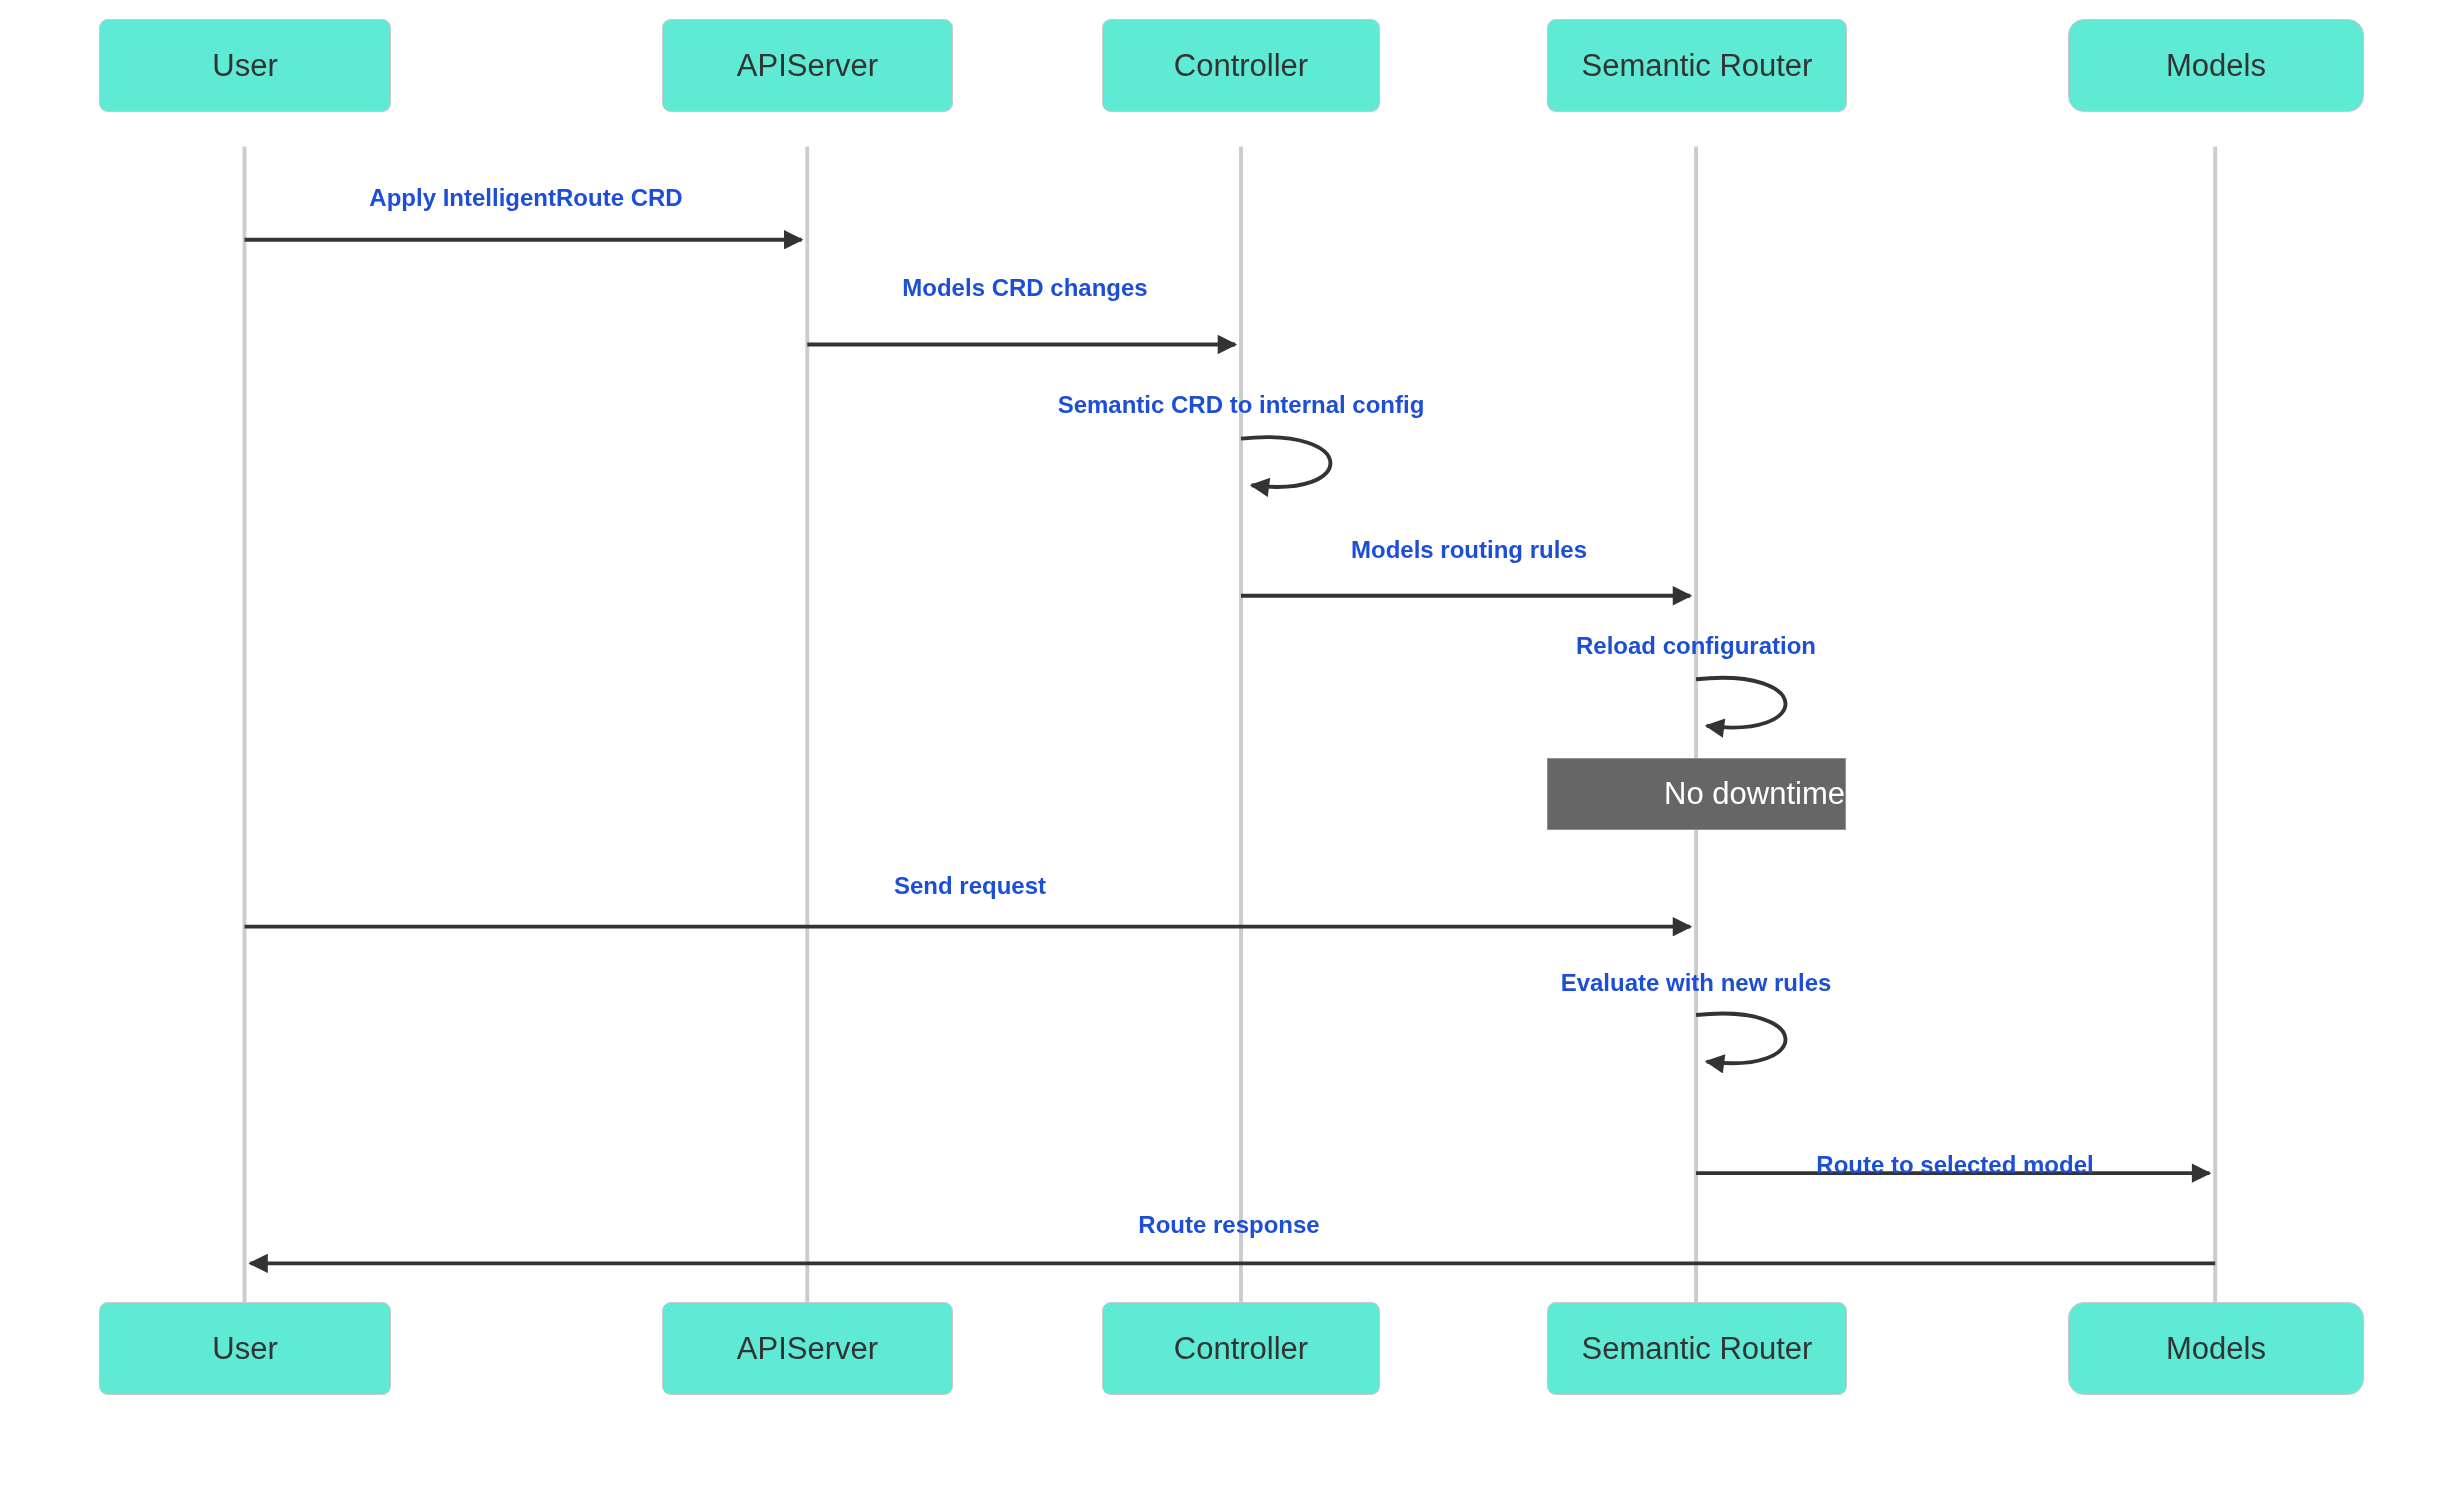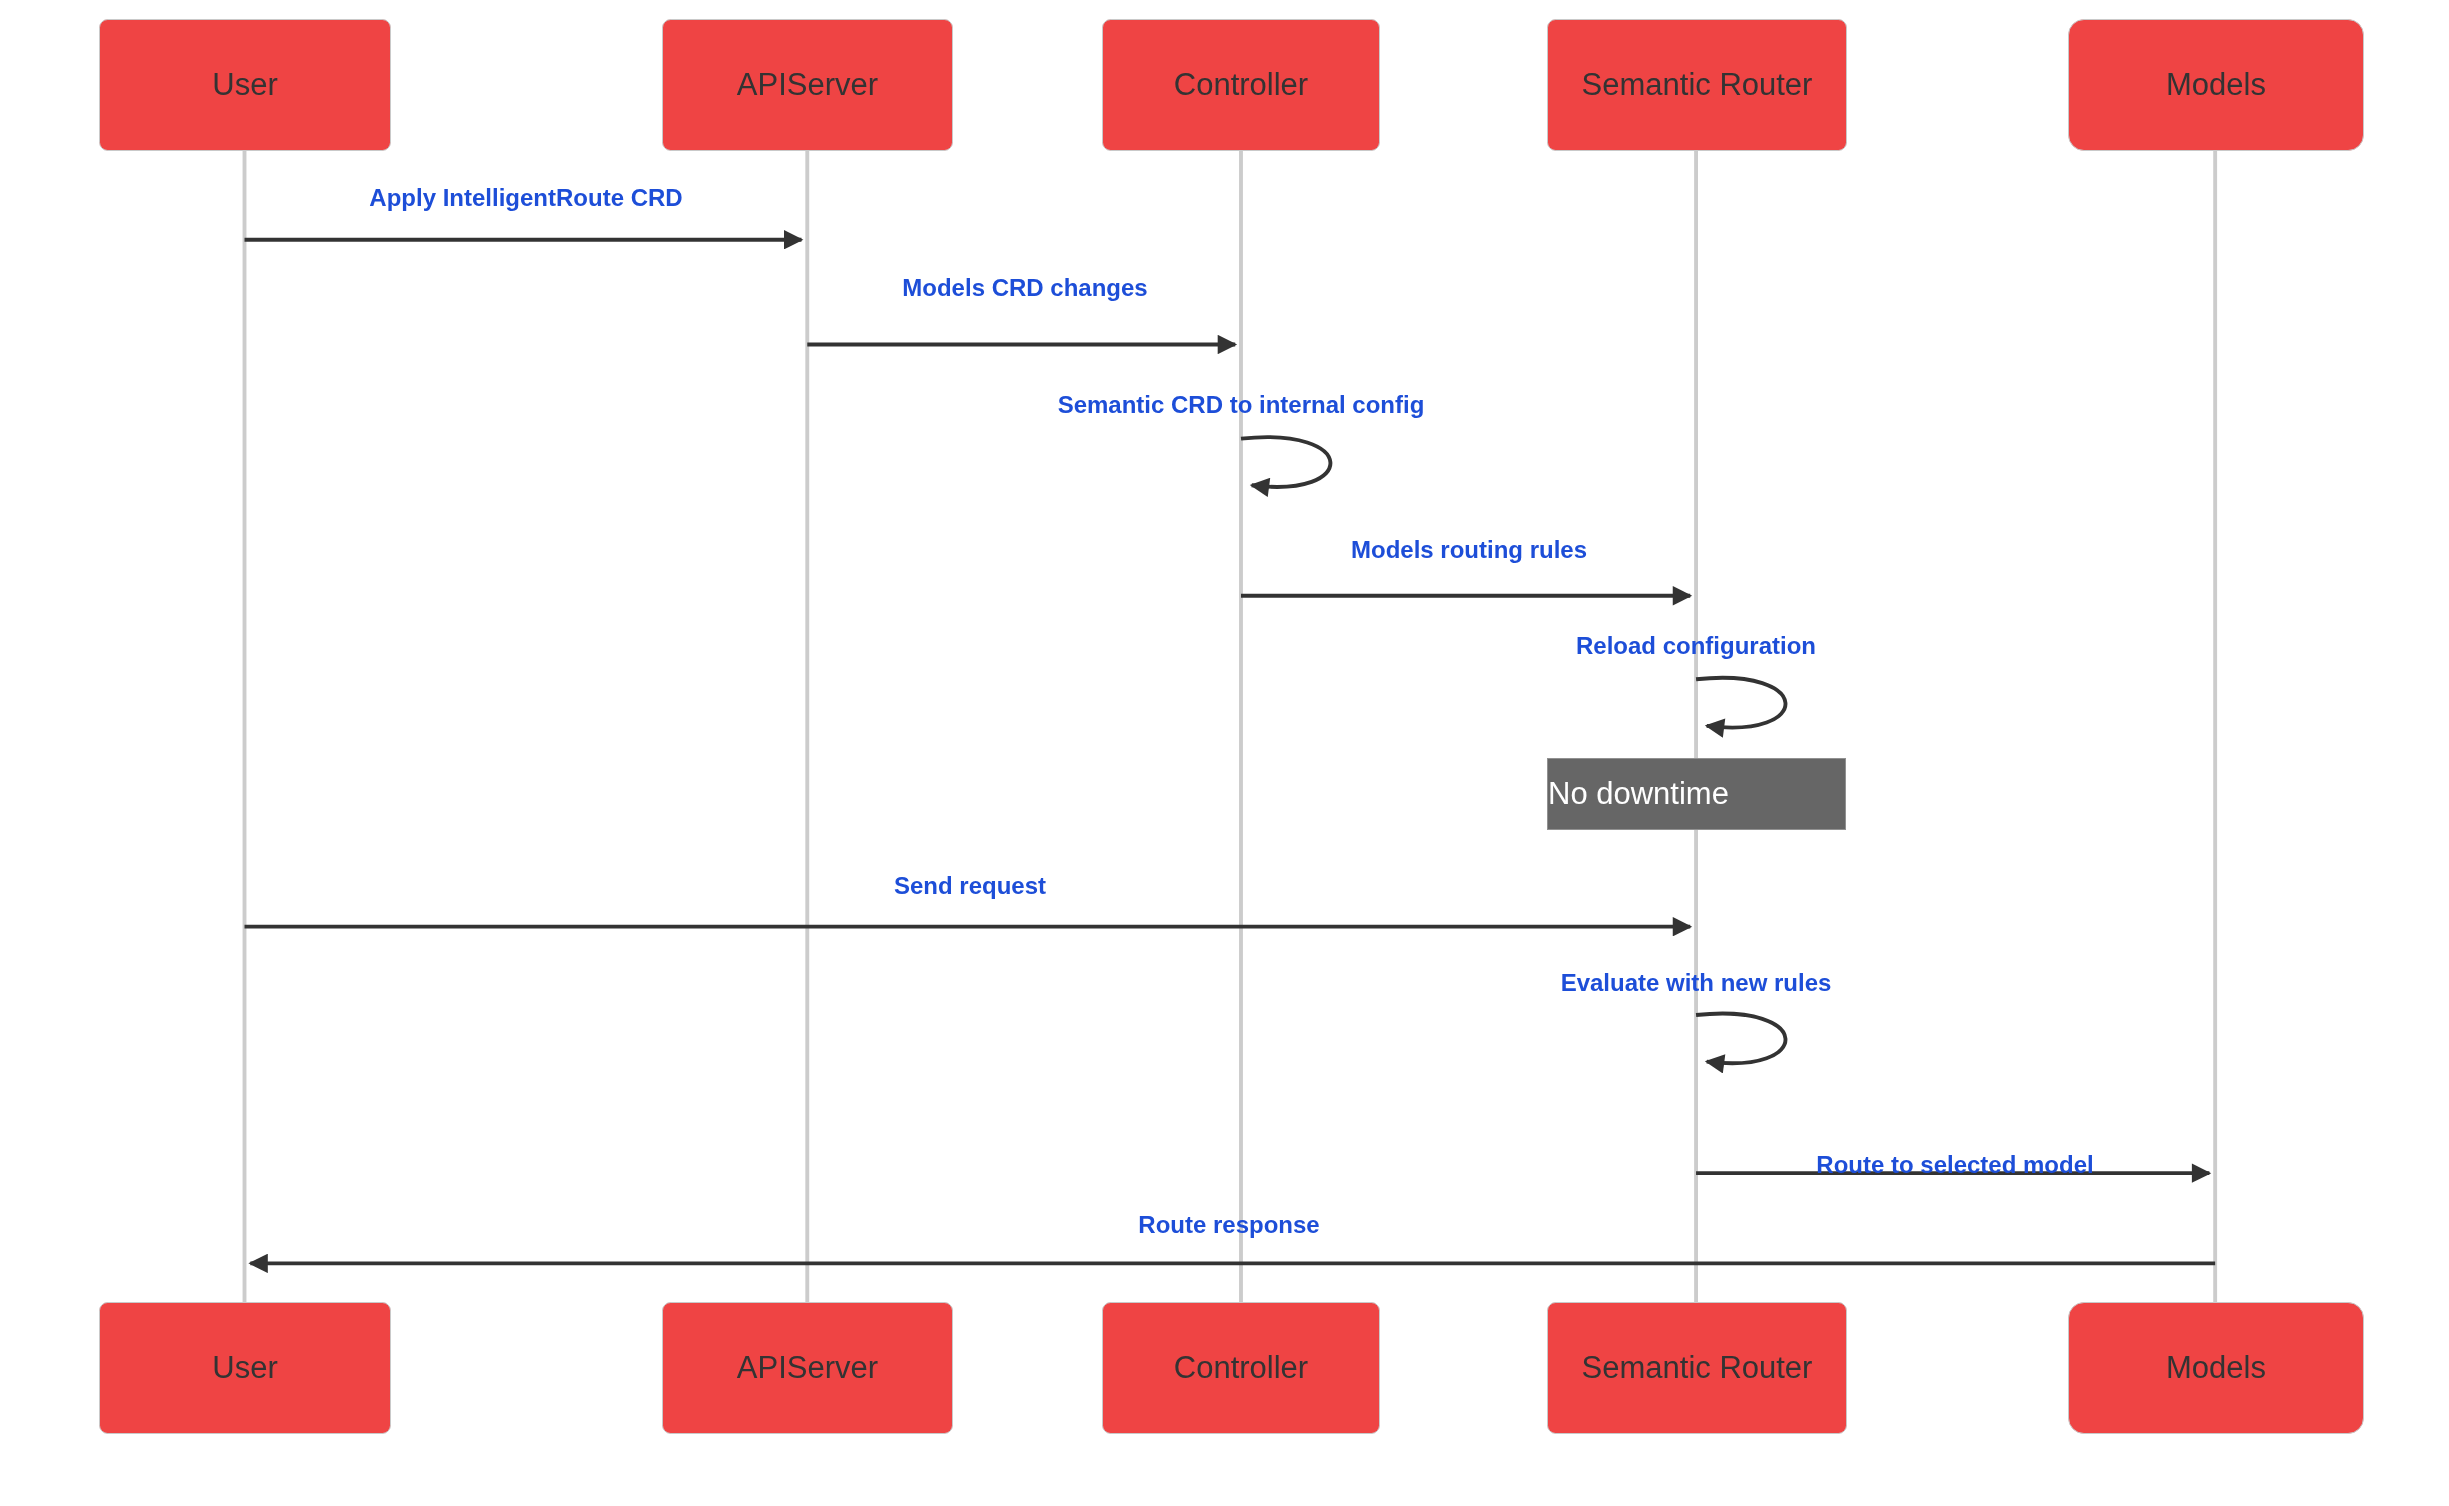--- a/index.html
+++ b/index.html
@@ -8,22 +8,22 @@
     width: 2449px;
     height: 1506px;
     background: #ffffff;
     font-family: "Liberation Sans", "DejaVu Sans", sans-serif;
     color: #333333;
     overflow: hidden;
   }
   .layer { position: absolute; left: 0; top: 0; }
   .actor-box {
     position: absolute;
-    height: 132px;
-    background: #ef4444;
+    height: 93px;
+    background: #5eead4;
     border: 1.9px solid #c9c9c9;
     border-radius: 8.7px;
     box-sizing: border-box;
     display: flex;
     align-items: center;
     justify-content: center;
     font-size: 31px;
     color: #333333;
   }
   .msg-label {
@@ -39,21 +39,21 @@
     position: absolute;
     left: 1547px;
     top: 758px;
     width: 299px;
     height: 72px;
     background: #666666;
     border: 1.9px solid #919191;
     box-sizing: border-box;
     display: flex;
     align-items: center;
-    justify-content: flex-start;
+    justify-content: flex-end;
     font-size: 31px;
     color: #ffffff;
   }
   
   .b-user        { left: 99px;  width: 292px; }
   .b-apiserver   { left: 662px;  width: 291px; }
   .b-controller  { left: 1102px; width: 278px; }
   .b-semrouter   { left: 1547px; width: 300px; }
   .b-models      { left: 2068px; width: 296px; border-radius: 16px; }
   .row-top    { top: 19.4px; }

